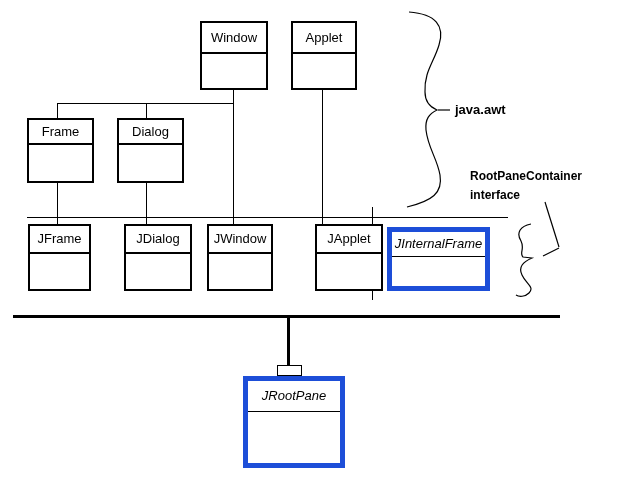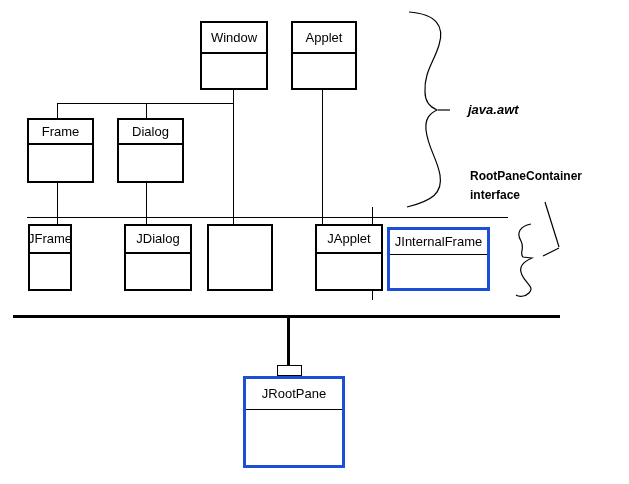--- a/index.html
+++ b/index.html
@@ -7,36 +7,36 @@
     width:629px;height:484px;position:relative;overflow:hidden;
     background:#ffffff;
     font-family:"Liberation Sans", sans-serif;
     color:#000000;
   }
   .canvas{position:absolute;left:0;top:0;width:629px;height:484px;}
 
   
   .box{position:absolute;background:#ffffff;box-sizing:border-box;display:flex;flex-direction:column;}
   .box.thick{border:2px solid #000000;}
-  .box.thin{border:3px solid #1d4ed8;}
+  .box.thin{border:5px solid #1d4ed8;font-style:italic;}
   .box-title{display:flex;align-items:center;justify-content:center;
     font-size:13px;line-height:12px;white-space:nowrap;box-sizing:border-box;}
   .box.thick .box-title{border-bottom:2px solid #000000;}
   .box.thin  .box-title{border-bottom:1px solid #000000;}
   .box-body{flex:1;}
 
   #b-window        {left:200px;top:21px; width:68px;height:69px;}
   #b-window .box-title{height:31px;}
   #b-applet        {left:291px;top:21px; width:66px;height:69px;text-align:center;}
   #b-applet .box-title{height:31px;}
   #b-frame         {left:27px; top:118px;width:67px;height:65px;gap:16px;}
   #b-frame .box-title{height:25px;}
   #b-dialog        {left:117px;top:118px;width:67px;height:65px;}
   #b-dialog .box-title{height:25px;}
-  #b-jframe        {left:28px; top:224px;width:44px;height:67px;}
+  #b-jframe        {left:28px; top:224px;width:63px;height:67px;}
   #b-jframe .box-title{height:28px;}
   #b-jdialog       {left:124px;top:224px;width:68px;height:67px;}
   #b-jdialog .box-title{height:28px;}
   #b-jwindow       {left:207px;top:224px;width:66px;height:67px;}
   #b-jwindow .box-title{height:28px;}
   #b-japplet       {left:295px;top:224px;width:68px;height:67px;margin-left:20px;}
   #b-japplet .box-title{height:28px;}
   #b-jinternalframe{left:387px;top:227px;width:103px;height:64px;}
   #b-jinternalframe .box-title{height:25px;}
   #b-jrootpane     {left:243px;top:376px;width:102px;height:92px;}
@@ -53,21 +53,21 @@
   #l-dialog-v   {left:146px;top:183px;width:1px;  height:42px;}
   #l-row-h      {left:27px; top:217px;width:481px;height:1px;}
   #l-separator-v{left:372px;top:207px;width:1px;  height:93px;}
   #l-thick-h    {left:13px; top:315px;width:547px;height:3px;}
   #l-thick-stub {left:287px;top:318px;width:3px;  height:47px;}
   #connector-rect{position:absolute;left:277px;top:365px;width:25px;height:11px;
     border:1px solid #000000;background:#ffffff;box-sizing:border-box;}
 
   
   .anno{position:absolute;font-weight:bold;white-space:nowrap;}
-  #t-javaawt{left:468px;top:102px;font-size:13px;line-height:15px;font-style:italic;}
+  #t-javaawt{left:455px;top:102px;font-size:13px;line-height:15px;}
   #t-rootpane{left:470px;top:167px;font-size:12px;line-height:19px;}
 
   
   #overlay{position:absolute;left:0;top:0;width:629px;height:484px;pointer-events:none;}
   #overlay path, #overlay line{stroke:#000000;stroke-width:1.2;fill:none;}
 </style>
 </head>
 <body>
 
 <div class="canvas">
@@ -103,20 +103,21 @@
   </div>
   <div class="box thick" id="b-jframe">
     <div class="box-title">JFrame</div>
     <div class="box-body"></div>
   </div>
   <div class="box thick" id="b-jdialog">
     <div class="box-title">JDialog</div>
     <div class="box-body"></div>
   </div>
   <div class="box thick" id="b-jwindow">
+    <div class="box-title">JWindow</div>
     <div class="box-body"></div>
   </div>
   <div class="box thick" id="b-japplet">
     <div class="box-title">JApplet</div>
     <div class="box-body"></div>
   </div>
   <div class="box thin" id="b-jinternalframe">
     <div class="box-title">JInternalFrame</div>
     <div class="box-body"></div>
   </div>

